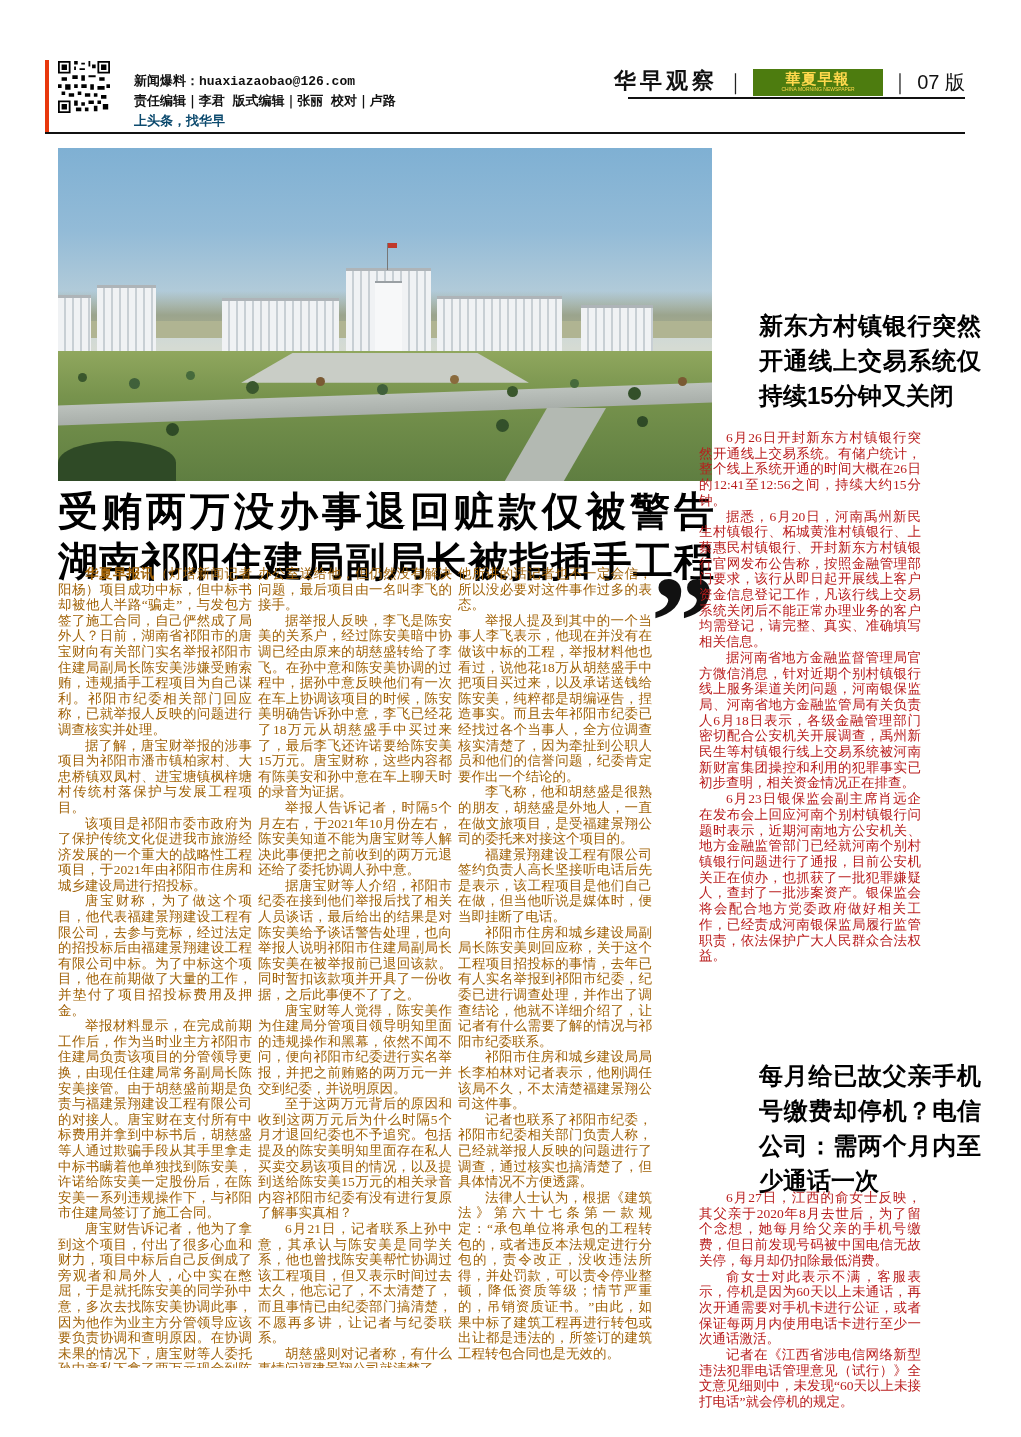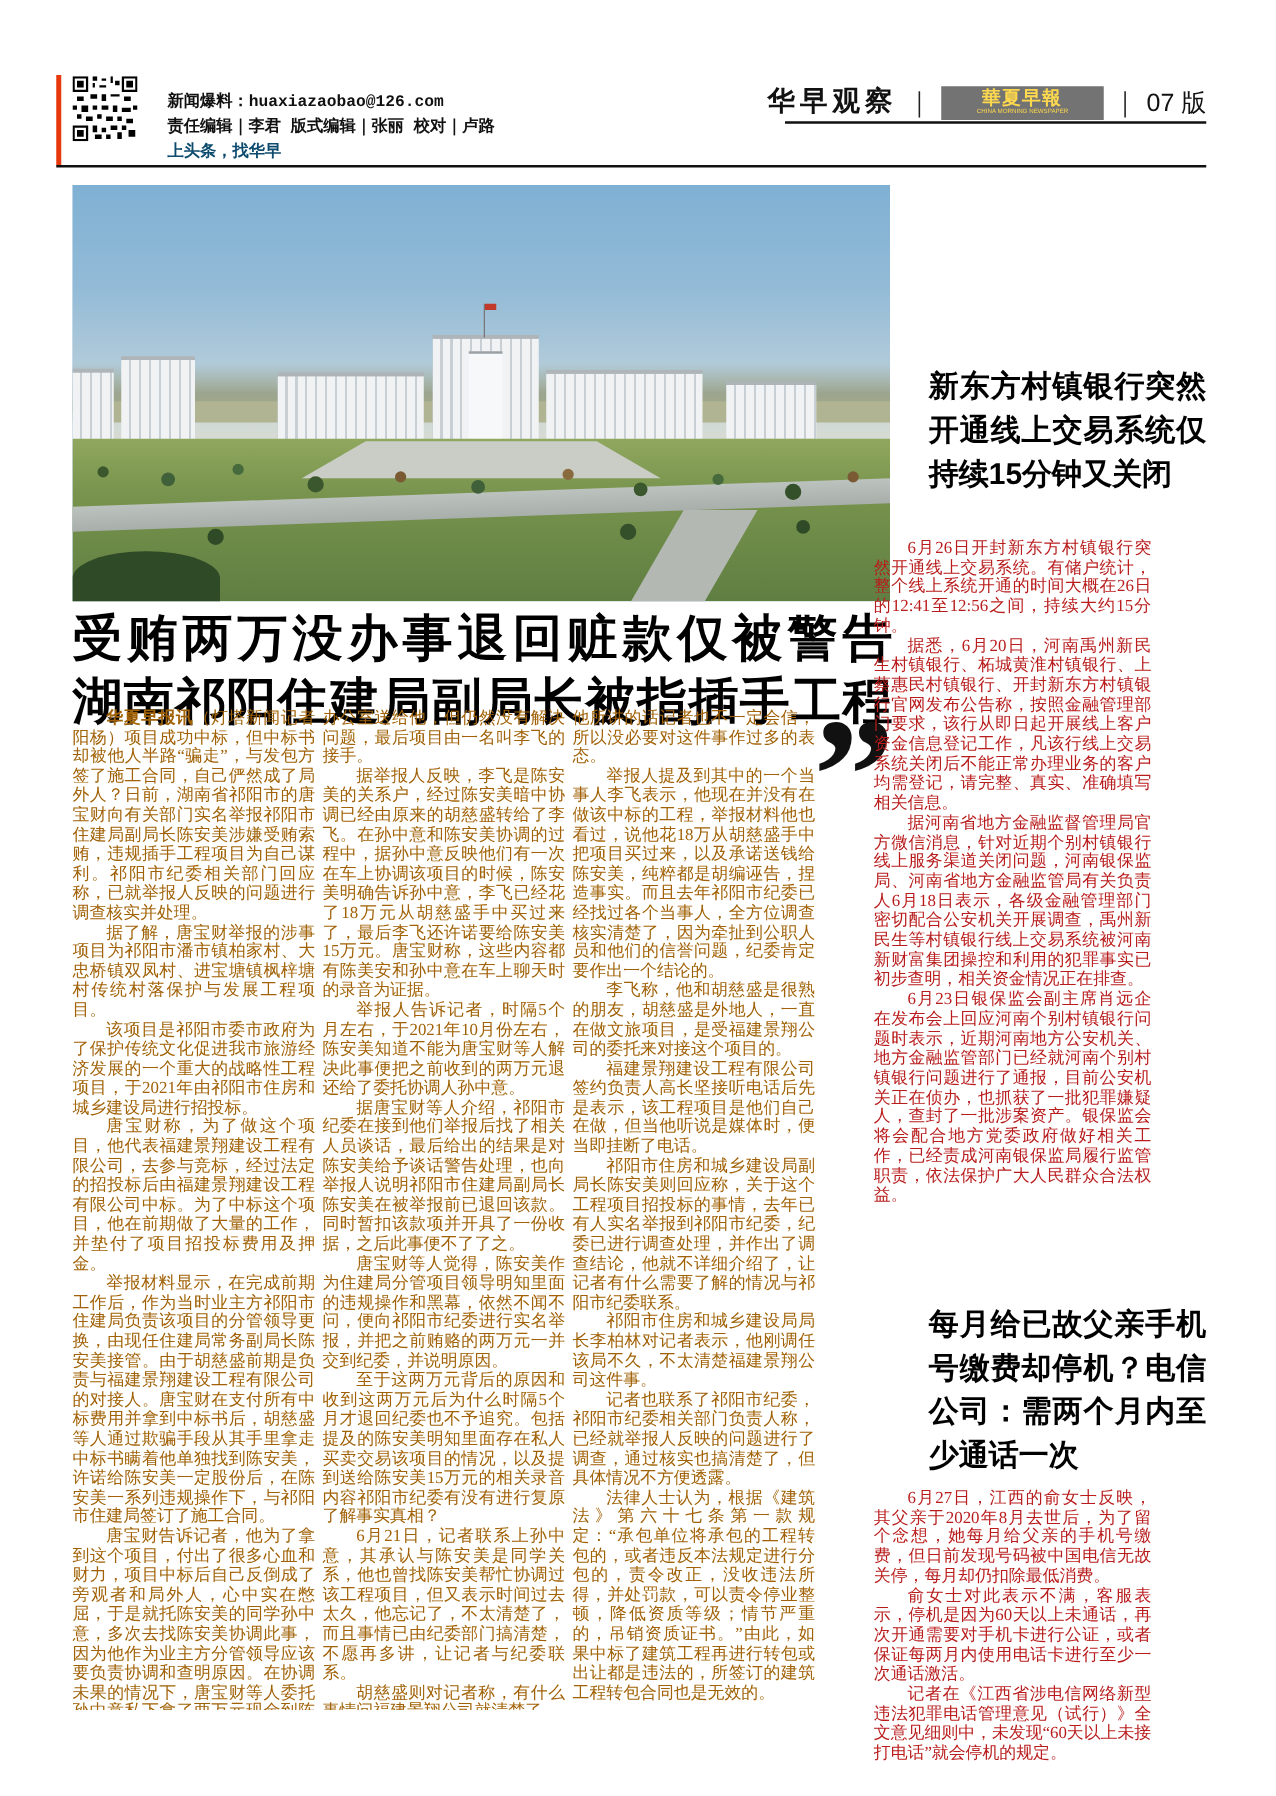--- a/index.html
+++ b/index.html
@@ -12,21 +12,21 @@
   .red-bar{position:absolute;left:45px;top:60px;width:4px;height:72px;background:#e8380d}
   .qr{position:absolute;left:58px;top:61px;width:52px;height:52px}
   .hdr-info{position:absolute;left:134px;top:72px;font-family:Liberation Mono, monospace;
             font-weight:bold;font-size:13px;line-height:20px;color:#111;white-space:nowrap}
   .slogan{color:#0c4a6e}
   .masthead{position:absolute;top:62px;right:56px;height:34px;display:flex;align-items:flex-end;gap:7px;
             font-family:"Liberation Sans","DejaVu Sans",sans-serif;color:#111;white-space:nowrap}
   .section{font-size:22px;letter-spacing:4px;font-weight:600}
   .sep{font-size:21px;font-weight:300;color:#222}
   .brand{display:inline-flex;flex-direction:column;align-items:center;justify-content:center;
-         background:#737373;padding:3px 6px 2px 6px;line-height:1}
+         background:#4d7c0f;padding:3px 6px 2px 6px;line-height:1}
   .brand-cn{color:#ffd94d;font-size:15px;font-weight:bold;font-family:"Liberation Serif","DejaVu Serif",serif;letter-spacing:1px}
   .brand-en{color:#ffd94d;font-size:8px;line-height:7px;transform:scale(.62);transform-origin:center top;white-space:nowrap}
   .pageno{font-size:20px;font-weight:400}
   .mast-rule{position:absolute;left:628px;top:97px;width:337px;height:2px;background:#111}
   .top-rule{position:absolute;left:45px;top:132px;width:920px;height:2px;background:#111}
 
   
   .photo{position:absolute;left:58px;top:148px;width:654px;height:333px;overflow:hidden;background:#9cc0d8}
   .photo *{position:absolute}
   .ph-sky{inset:0;background:linear-gradient(180deg,#7fb0d3 0%,#93bbd7 25%,#b4ccd9 45%,#ccd7d8 54%,#d5dbd3 60%,#d5dbd3 100%)}
@@ -66,21 +66,21 @@
 
   
   .col{position:absolute;top:566px;width:194px;height:802px;overflow:hidden;
        font-size:13.5px;line-height:15.6px;text-align:justify;word-break:break-all;color:#a16207}
   .col1{left:58px}.col2{left:258px}.col3{left:458px}
   .col p{margin:0;text-indent:2em}
   .col p.cont{text-indent:0}
   .byline{font-weight:bold}
 
   
-  .sb-title{position:absolute;left:743px;width:222px;margin:0;
+  .sb-title{position:absolute;left:743px;width:222px;margin:16px;
             font-family:"Liberation Sans","DejaVu Sans",sans-serif;font-weight:900;
             font-size:24px;line-height:35px;color:#000;text-align:justify;word-break:break-all}
   .sb-t1{top:292px}
   .sb-t2{top:1042px}
   .sb-body{position:absolute;left:699px;width:222px;overflow:hidden;
            font-size:13.5px;line-height:15.7px;text-align:justify;word-break:break-all;color:#b91c1c}
   .sb-b1{top:430px;height:614px}
   .sb-b2{top:1190px;height:230px}
   .sb-body p{margin:0;text-indent:2em}
 </style>

